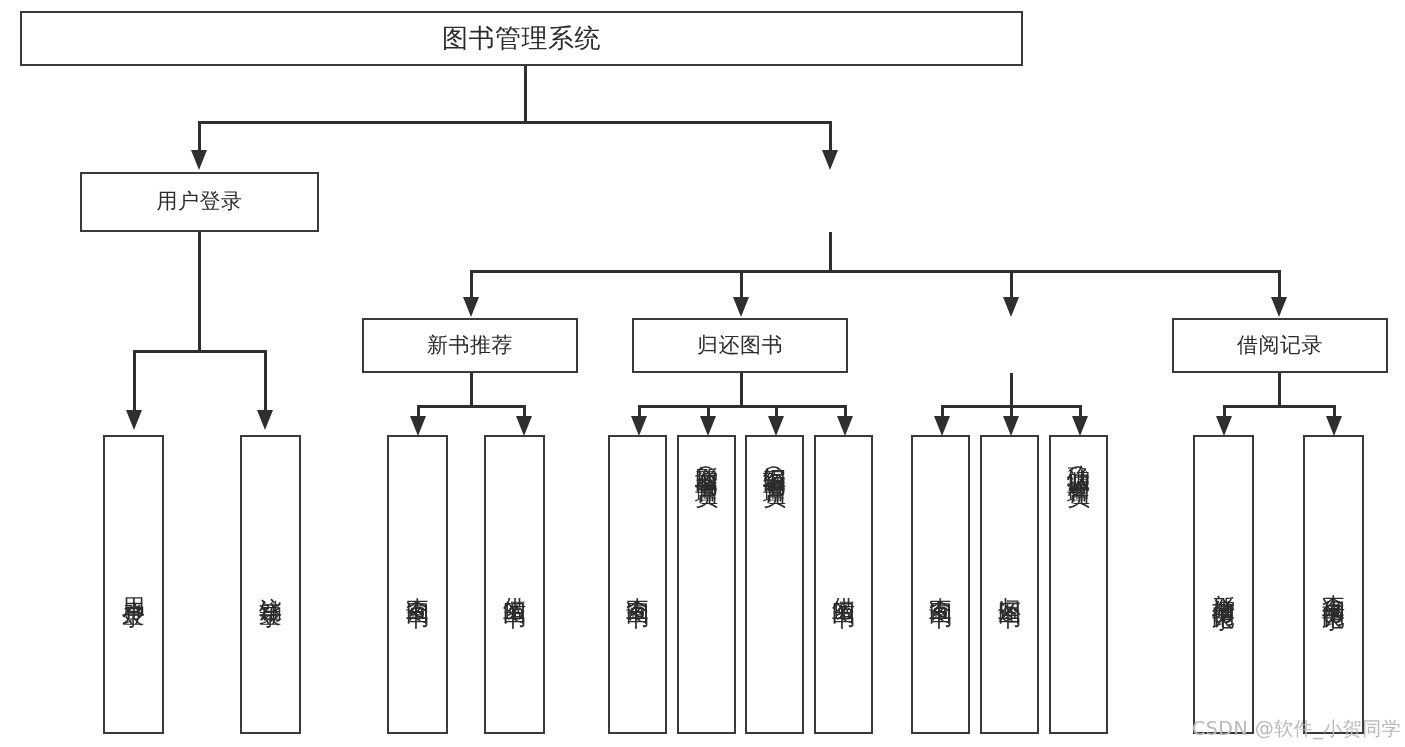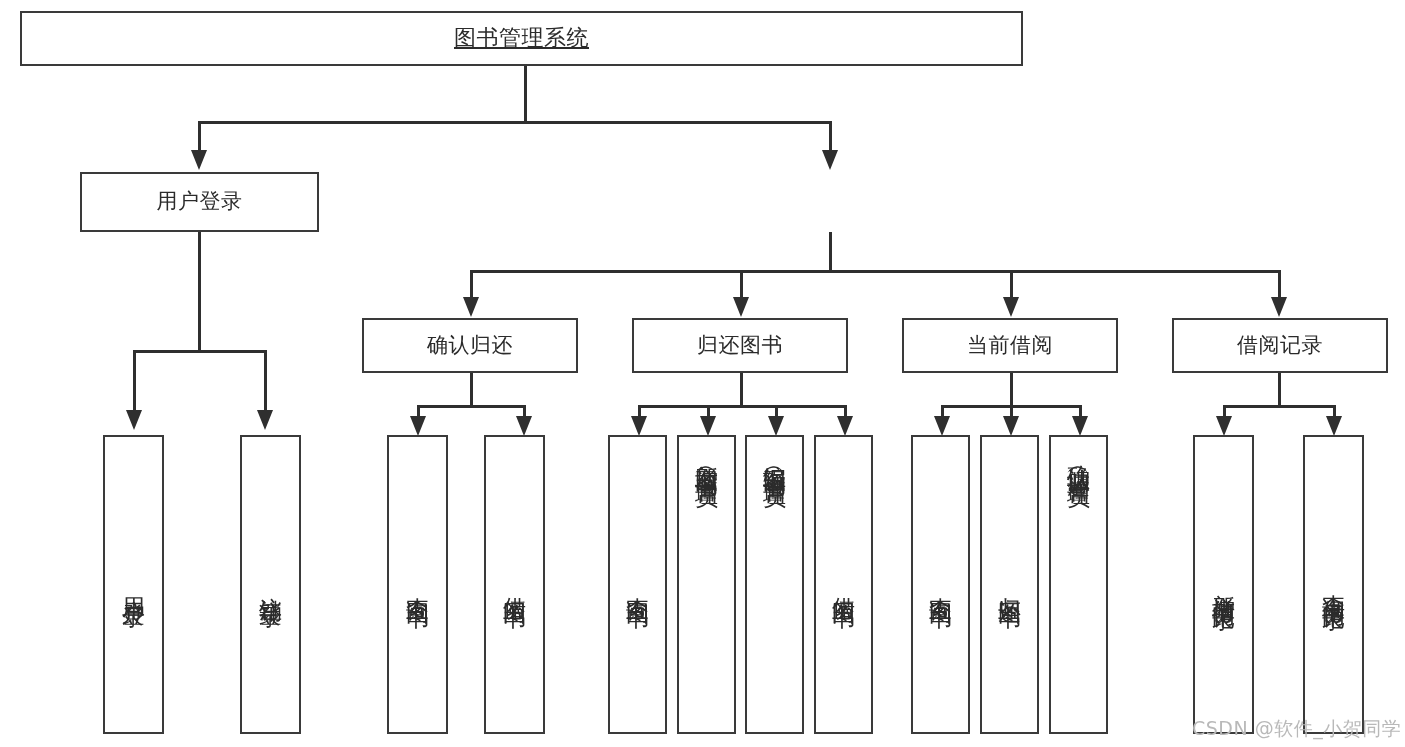--- a/index.html
+++ b/index.html
@@ -34,21 +34,21 @@
     text-align: center;
     letter-spacing: 0.5px;
     color: #2b2b2b;
   }
   
   .node.h .label {
     font-size: 21px;
     line-height: 1.1;
     writing-mode: horizontal-tb;
   }
-  .node.root .label { font-size: 22px; text-decoration: underline; }
+  .node.root .label { font-size: 26px; }
   
   .node.v {
     align-items: flex-start;
     padding-top: 10px;
   }
   .node.v .label {
     writing-mode: vertical-rl;
     text-orientation: upright;
     font-size: 23px;
     line-height: 1.35;
@@ -121,27 +121,24 @@
   <div class="conn vline" style="left:470px; top:270px; height:30px;"></div>
   <div class="arrow" style="left:463px; top:297px;"></div>
   <div class="conn vline" style="left:740px; top:270px; height:30px;"></div>
   <div class="arrow" style="left:733px; top:297px;"></div>
   <div class="conn vline" style="left:1010px; top:270px; height:30px;"></div>
   <div class="arrow" style="left:1003px; top:297px;"></div>
   <div class="conn vline" style="left:1278px; top:270px; height:30px;"></div>
   <div class="arrow" style="left:1271px; top:297px;"></div>
 
   <div class="node h" style="left:362px; top:318px; width:216px; height:55px;">
-    <span class="label">确认归还</span>
+    <span class="label">新书推荐</span>
   </div>
   <div class="node h" style="left:632px; top:318px; width:216px; height:55px;">
     <span class="label">归还图书</span>
-  </div>
-  <div class="node h" style="left:902px; top:318px; width:216px; height:55px;">
-    <span class="label">当前借阅</span>
   </div>
   <div class="node h" style="left:1172px; top:318px; width:216px; height:55px;">
     <span class="label">借阅记录</span>
   </div>
 
   <div class="conn vline" style="left:470px; top:373px; height:33px;"></div>
   <div class="conn hline" style="left:417px; top:405px; width:108px;"></div>
   <div class="conn vline" style="left:417px; top:405px; height:14px;"></div>
   <div class="arrow" style="left:410px; top:416px;"></div>
   <div class="conn vline" style="left:523px; top:405px; height:14px;"></div>

